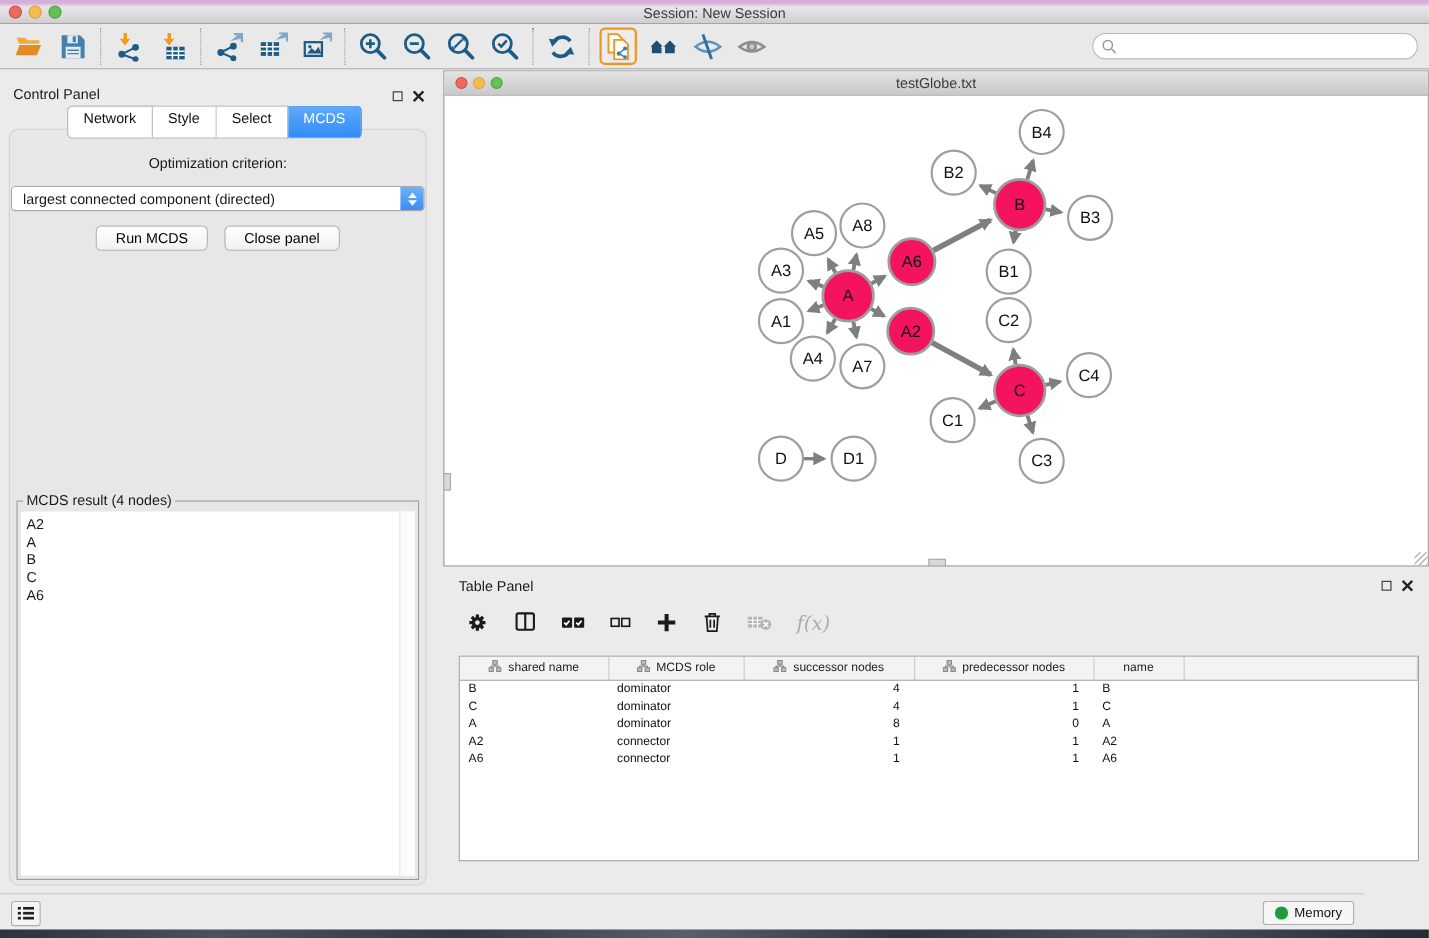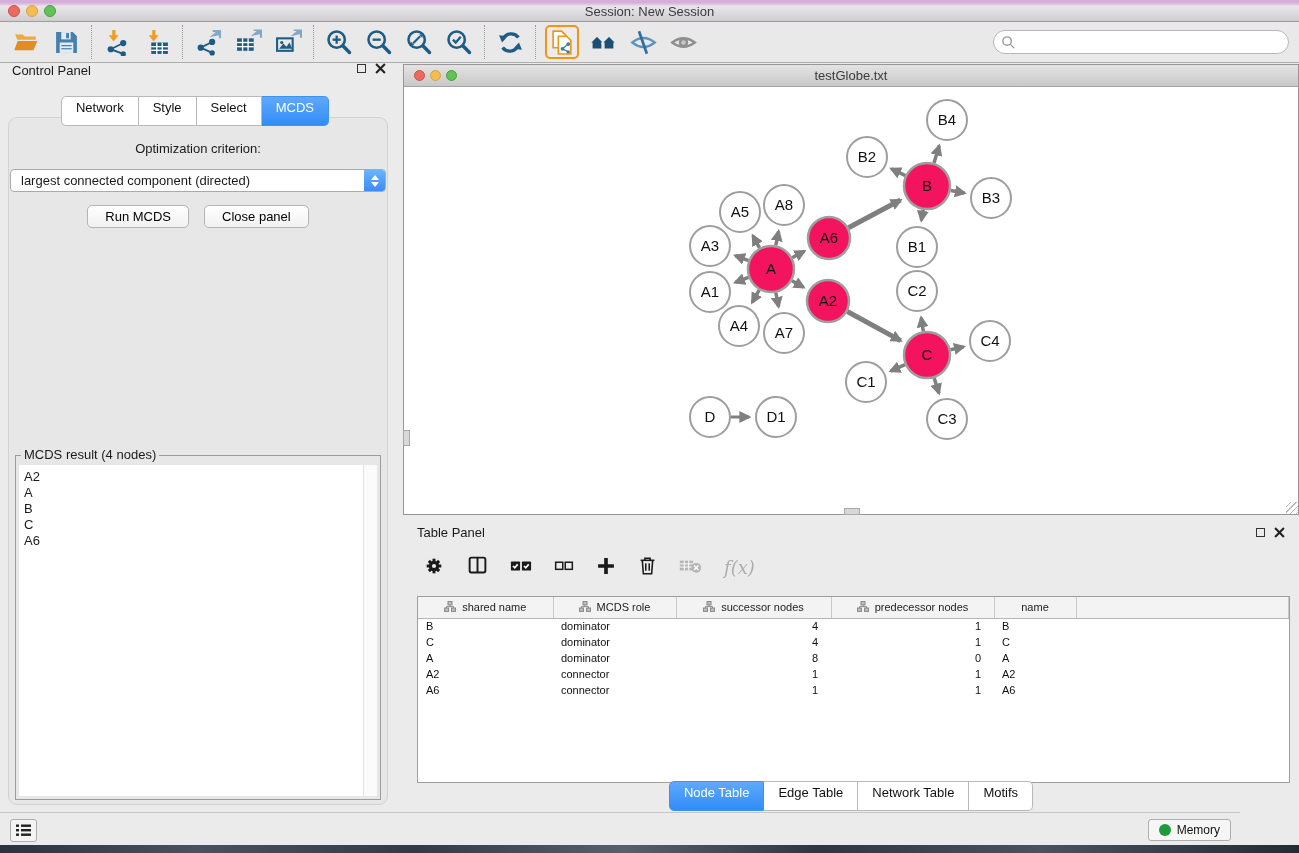--- a/index.html
+++ b/index.html
@@ -23,21 +23,21 @@
   .tsep { width:0; border-left:1px dotted #999; height:34px; margin:0 9px; }
   .ticon { width:32px; height:32px; display:flex; align-items:center; justify-content:center; cursor:default; }
   .ticon svg { display:block; }
   .ticon.sel { border:2px solid #ef951d; border-radius:5px; background:#ececec; width:34px; height:34px; }
   .search { margin-left:auto; width:296px; height:24px; background:#fff; border:1px solid #b8b8b8;
     border-radius:13px; display:flex; align-items:center; padding-left:7px; }
   .search input { border:none; outline:none; flex:1; height:20px; font-size:13px; background:transparent; font-family:"Liberation Sans",sans-serif; }
 
   
   .cp { position:absolute; left:0; top:63px; width:398px; height:749px; }
-  .cp-header { height:30px; display:flex; align-items:flex-start; padding:0 12px; }
+  .cp-header { height:30px; display:flex; align-items:flex-end; padding:0 12px; }
   .panel-ctrl { margin-left:auto; display:flex; align-items:center; gap:9px; }
   .float-ico { width:9px; height:9px; border:1.5px solid #333; display:inline-block; }
   .cp-tabs { position:absolute; top:33px; left:0; right:8px; display:flex; justify-content:center; z-index:2; }
   .seg { height:30px; line-height:21px; padding:0 14px; background:#fff; border:1px solid #b9b9b9; border-left:none; font-size:13px; color:#111; cursor:default; }
   .seg:first-child { border-left:1px solid #b9b9b9; border-radius:5px 0 0 5px; }
   .seg:last-child { border-radius:0 5px 5px 0; }
   .seg.selected { background:linear-gradient(#5fa9fa,#318cf8); border-color:#3d92f2; color:#fff; }
   .cp-body { position:absolute; top:54px; left:8px; right:10px; bottom:7px; background:#e7e7e7;
     border:1px solid #d2d2d2; border-radius:9px; }
   .opt-label { text-align:center; margin-top:23px; font-size:13px; }
@@ -653,26 +653,20 @@
             <td>A6</td>
             <td>connector</td>
             <td class="r">1</td>
             <td class="r">1</td>
             <td>A6</td>
             <td></td>
           </tr>
         </tbody>
     </table>
   </div>
-  <div class="tp-tabs" id="tp-tabs">
-      <span class="seg selected">Node Table</span>
-      <span class="seg">Edge Table</span>
-      <span class="seg">Network Table</span>
-      <span class="seg">Motifs</span>
-    </div>
 </div>
 
 <div class="statusbar">
   <span class="list-btn">
     <svg width="15" height="13" viewBox="0 0 15 13">
         <g fill="#222">
           <rect x="0" y="0.5" width="3" height="2.4"></rect>
           <rect x="5" y="0.5" width="10" height="2.4"></rect>
           <rect x="0" y="5" width="3" height="2.4"></rect>
           <rect x="5" y="5" width="10" height="2.4"></rect>

